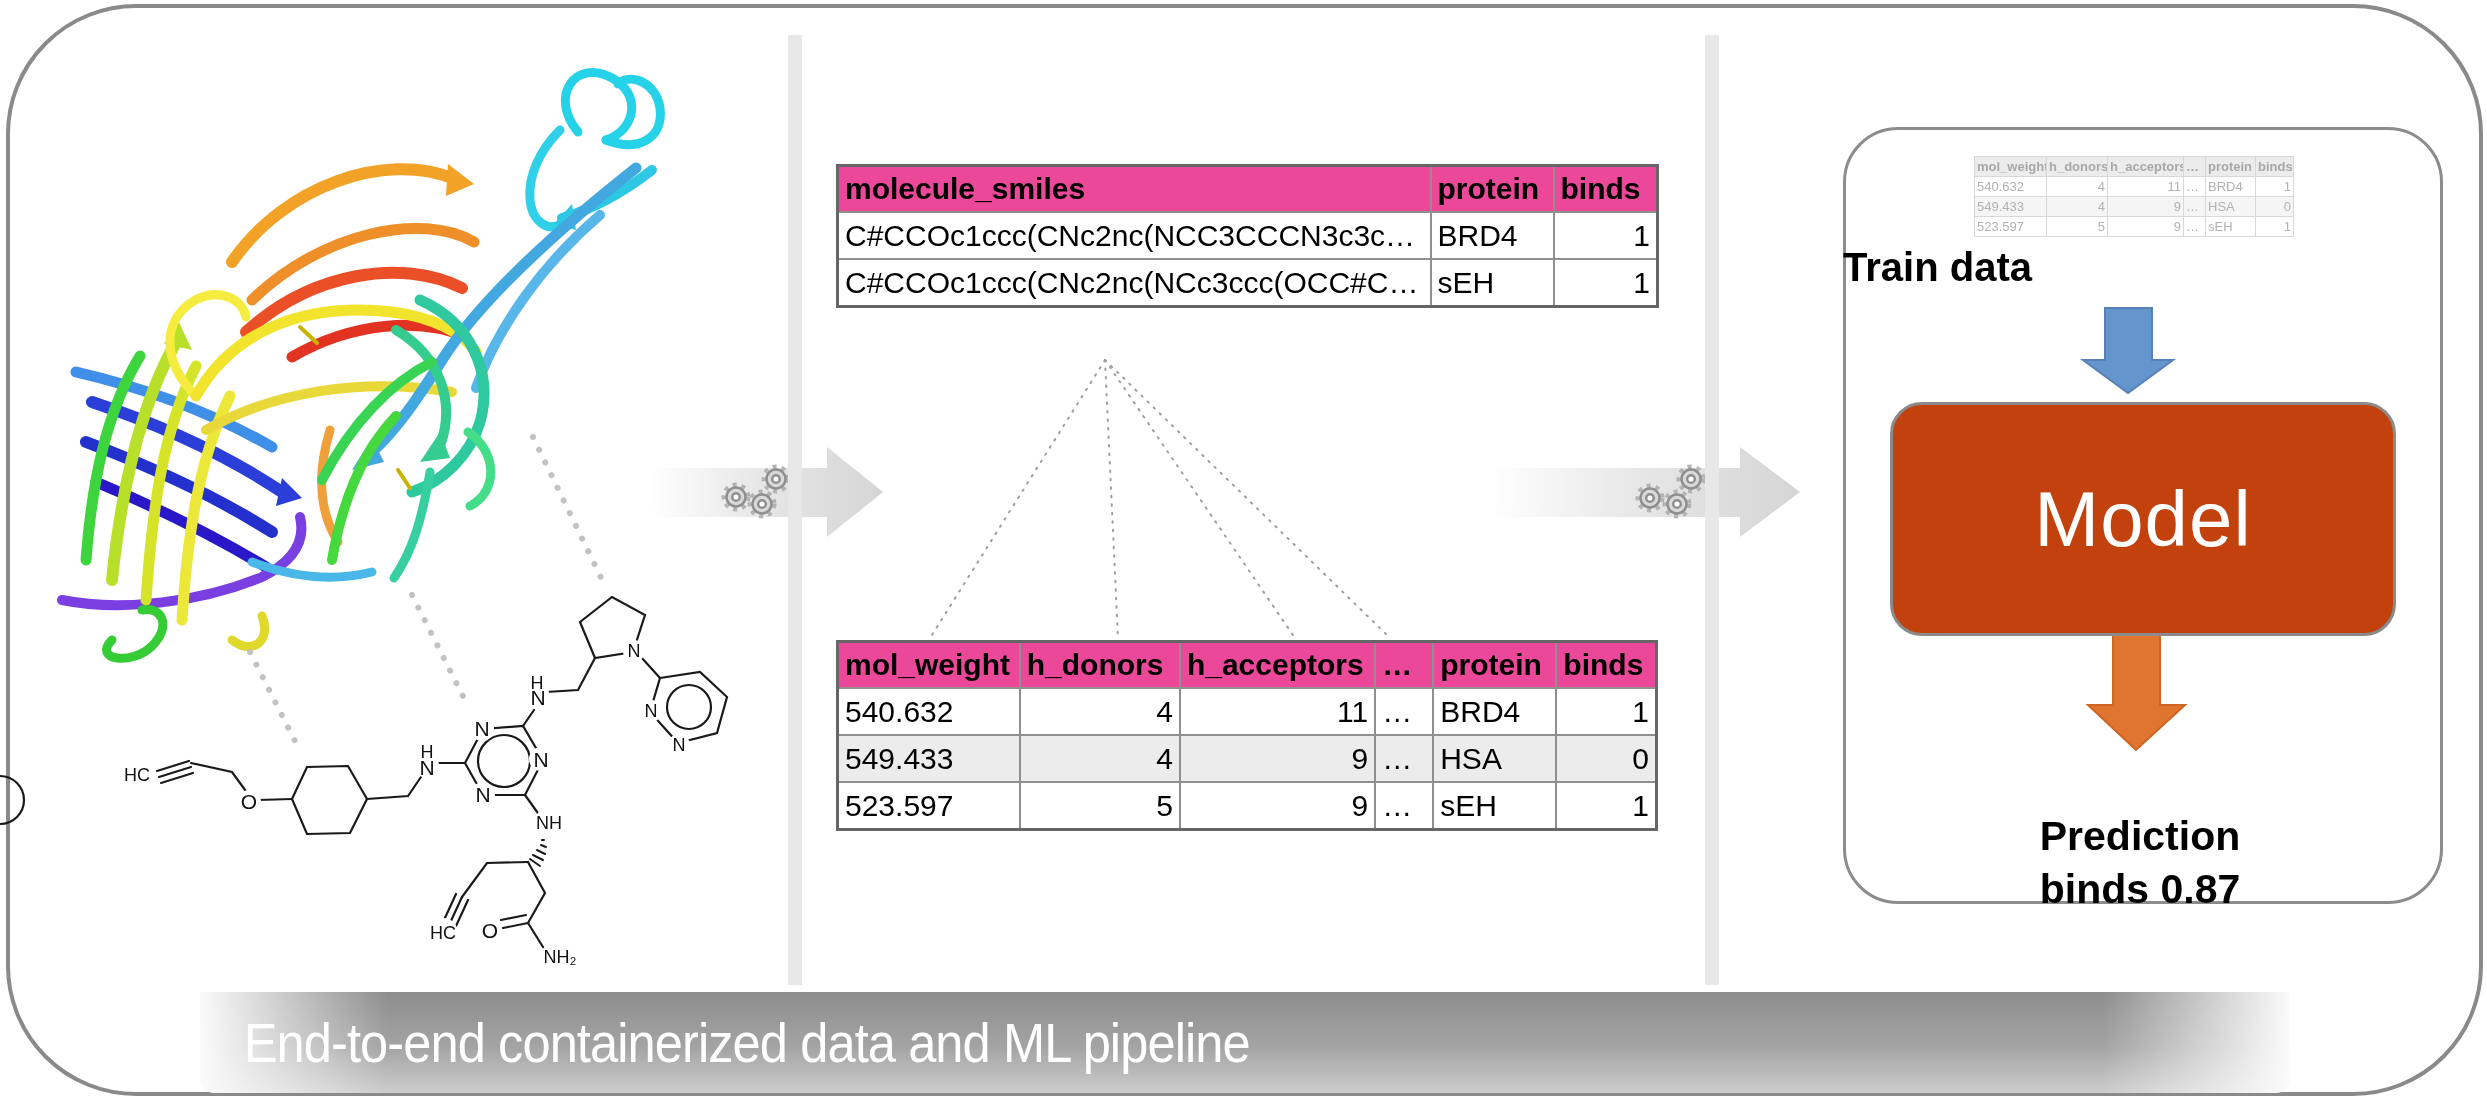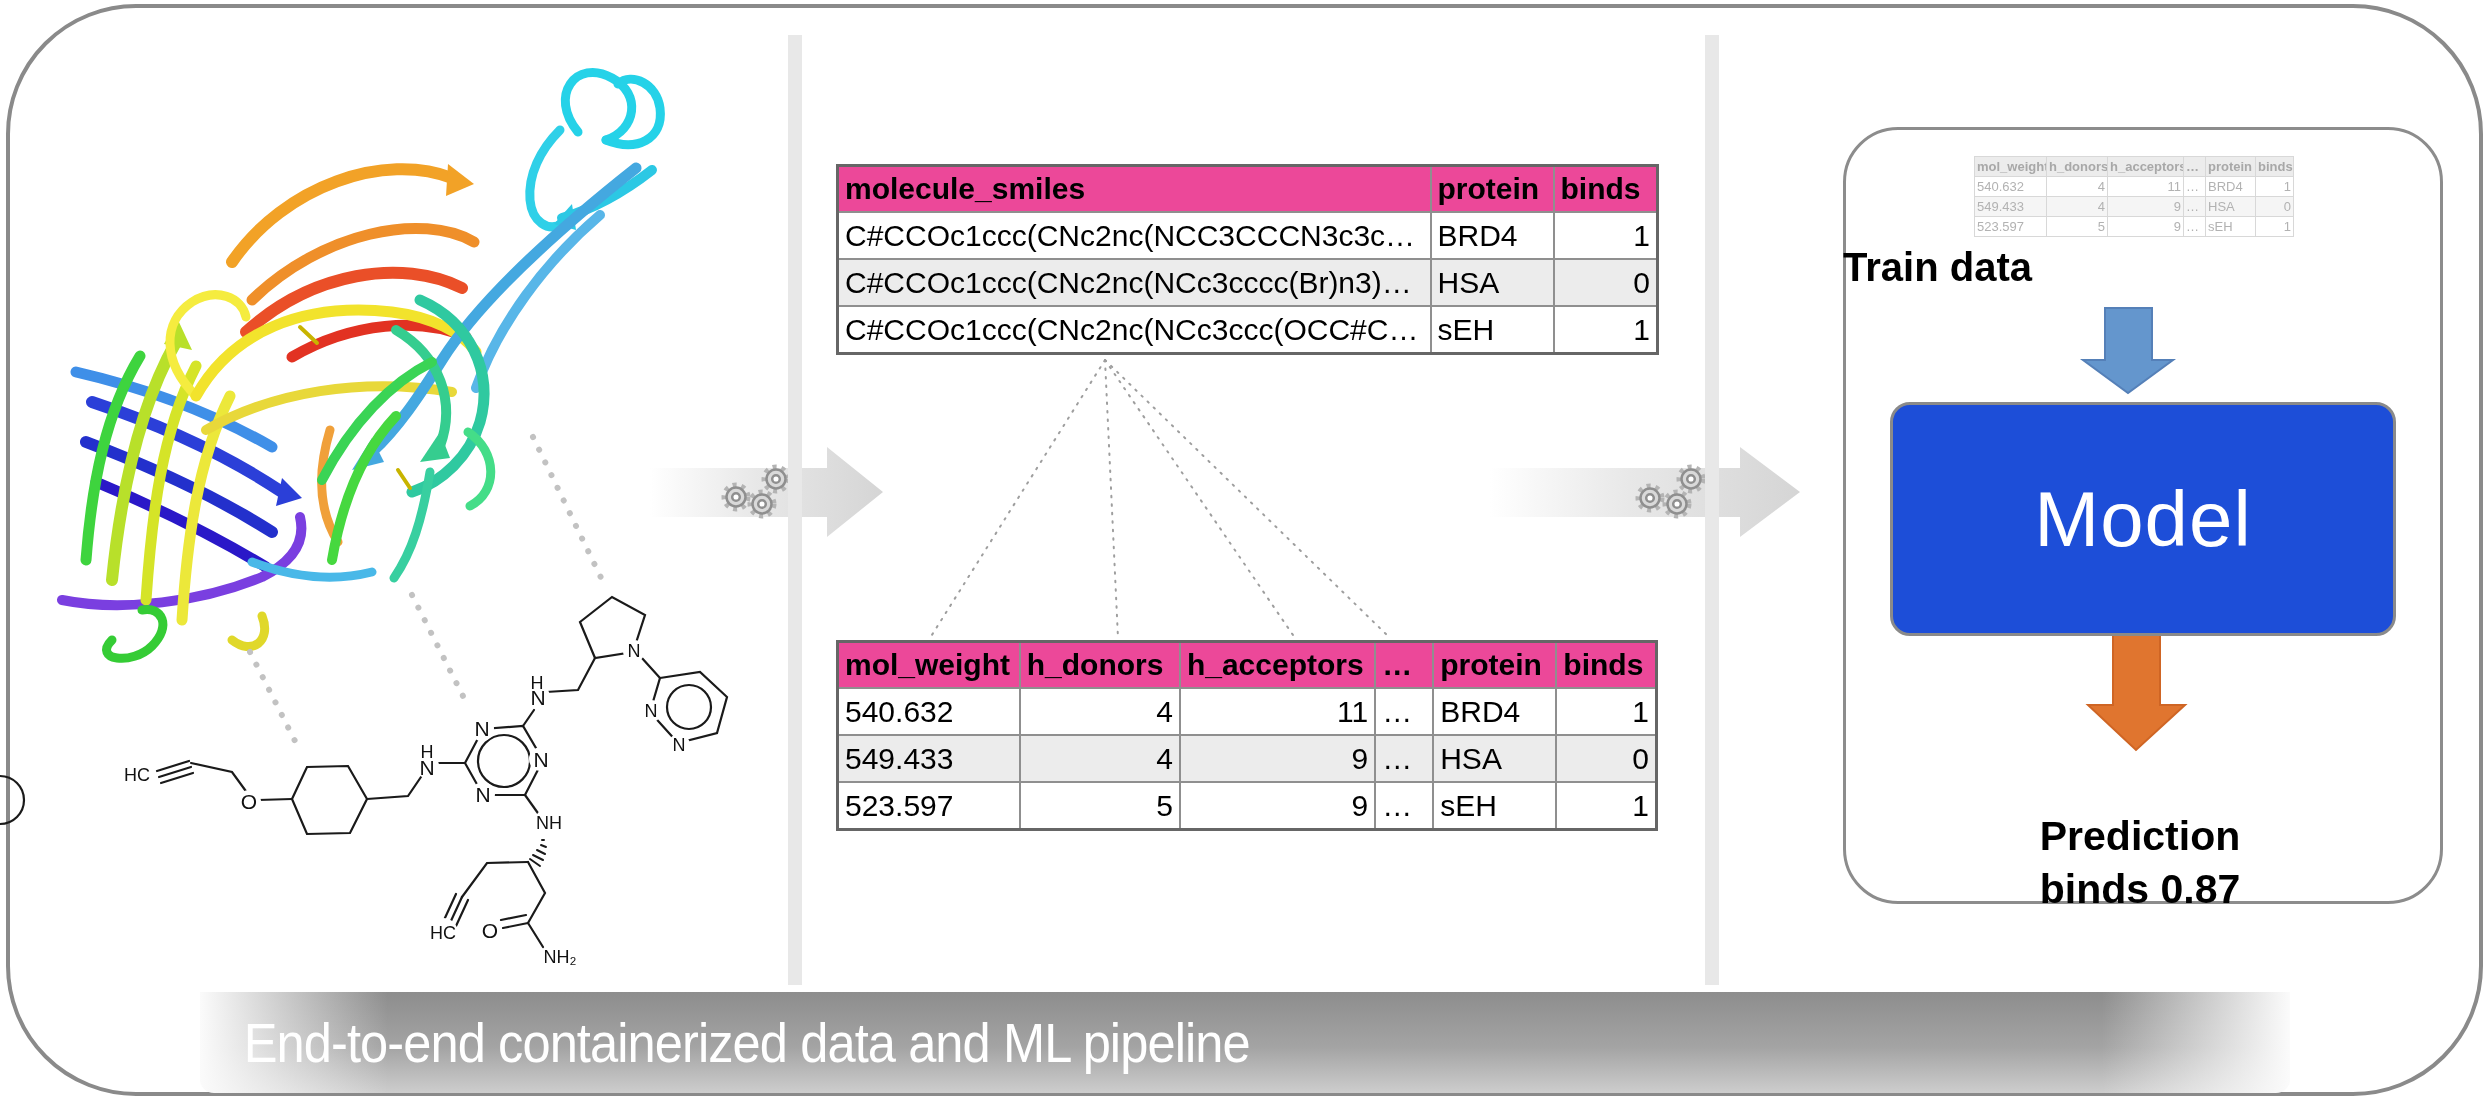--- a/index.html
+++ b/index.html
@@ -21,21 +21,21 @@
   #smiles-table{left:836px;top:164px;width:822px;}
   #features-table{left:836px;top:640px;width:822px;}
   
   .right-panel{position:absolute;left:1843px;top:127px;width:594px;height:771px;border:3px solid #8c8c8c;border-radius:55px;background:#fff;z-index:2;}
   .mini-table{border-collapse:collapse;table-layout:fixed;position:absolute;left:1974px;top:156px;width:319px;z-index:5;
     font-size:13px;color:#b2b2b2;border:1px solid #d0d0d0;}
   .mini-table td,.mini-table th{border:1px solid #d8d8d8;padding:0 2px;overflow:hidden;white-space:nowrap;height:19px;}
   .mini-table th{background:#ececec;text-align:left;font-weight:bold;color:#a8a8a8;}
   .mini-table tr.alt td{background:#f5f5f5;}
   .train-label{position:absolute;left:1843px;top:245px;width:594px;text-align:left;font-size:40px;font-weight:bold;color:#000;z-index:5;}
-  .model-box{position:absolute;left:1890px;top:402px;width:500px;height:228px;background:#1d4ed8;border:3px solid #8a8a8a;border-radius:20px;z-index:5;
+  .model-box{position:absolute;left:1890px;top:402px;width:500px;height:228px;background:#c2410c;border:3px solid #8a8a8a;border-radius:32px;z-index:5;
     display:flex;align-items:center;justify-content:center;}
   .model-label{font-size:78px;color:#ffffff;letter-spacing:1px;}
   .prediction-label{position:absolute;left:1843px;top:762px;width:594px;text-align:center;font-size:41px;font-weight:bold;line-height:53px;color:#000;z-index:5;margin-top:48px;}
   
   .banner{position:absolute;left:200px;top:992px;width:2090px;height:101px;z-index:7;
     background:
       linear-gradient(90deg,#fbfbfb 0%,rgba(251,251,251,0) 9%,rgba(251,251,251,0) 91%,#fbfbfb 100%),
       linear-gradient(180deg,#8d8d8d 0%,#a4a4a4 55%,#cdcdcd 100%);
     display:flex;align-items:center;justify-content:flex-start;border-radius:0 0 14px 14px;}
   .banner span{display:inline-block;color:#ffffff;font-size:55px;transform:scaleX(0.92);letter-spacing:-1px;}
@@ -236,25 +236,20 @@
         <tr>
       <th>molecule_smiles</th>
       <th>protein</th>
       <th>binds</th>
     </tr>
     <tr>
       <td>C#CCOc1ccc(CNc2nc(NCC3CCCN3c3c…</td>
       <td>BRD4</td>
       <td class="num">1</td>
     </tr>
-    <tr class="alt">
-      <td>C#CCOc1ccc(CNc2nc(NCc3cccc(Br)n3)…</td>
-      <td>HSA</td>
-      <td class="num">0</td>
-    </tr>
     <tr>
       <td>C#CCOc1ccc(CNc2nc(NCc3ccc(OCC#C…</td>
       <td>sEH</td>
       <td class="num">1</td>
     </tr>
   </tbody>
     </table>
 
   <table class="dtable" id="features-table">
     <colgroup>

